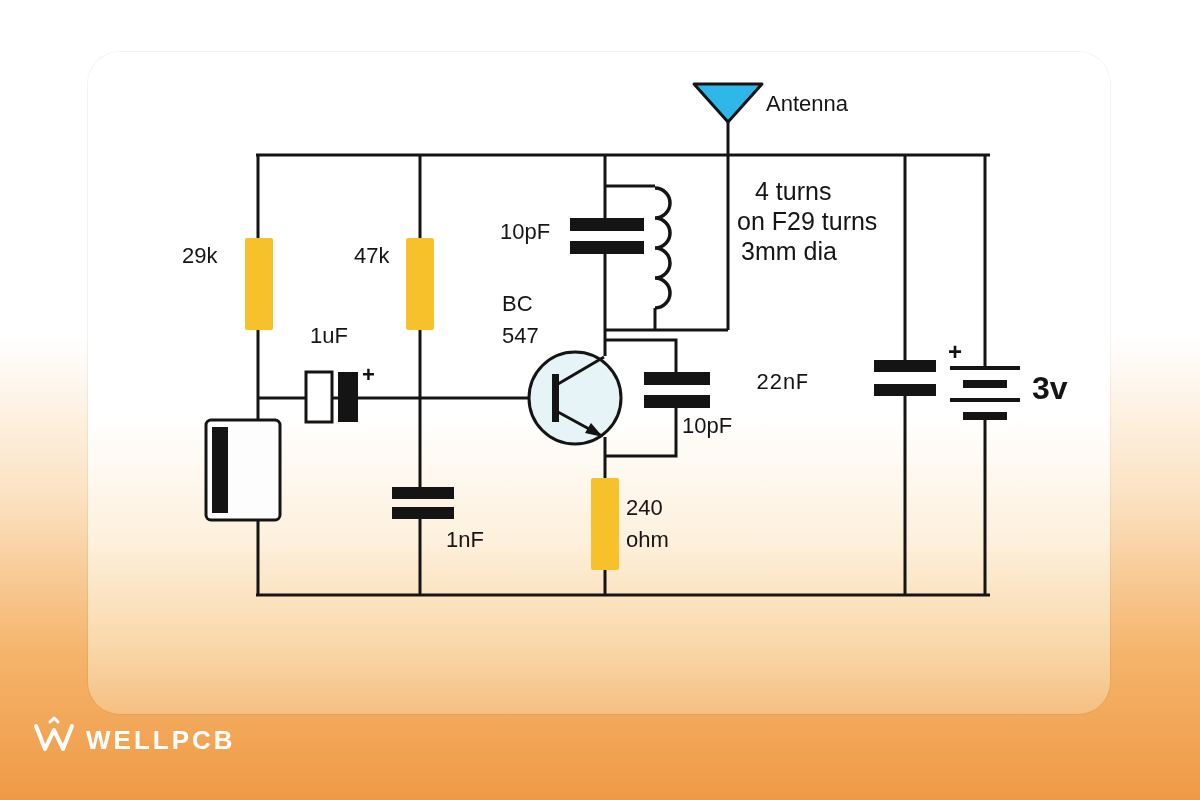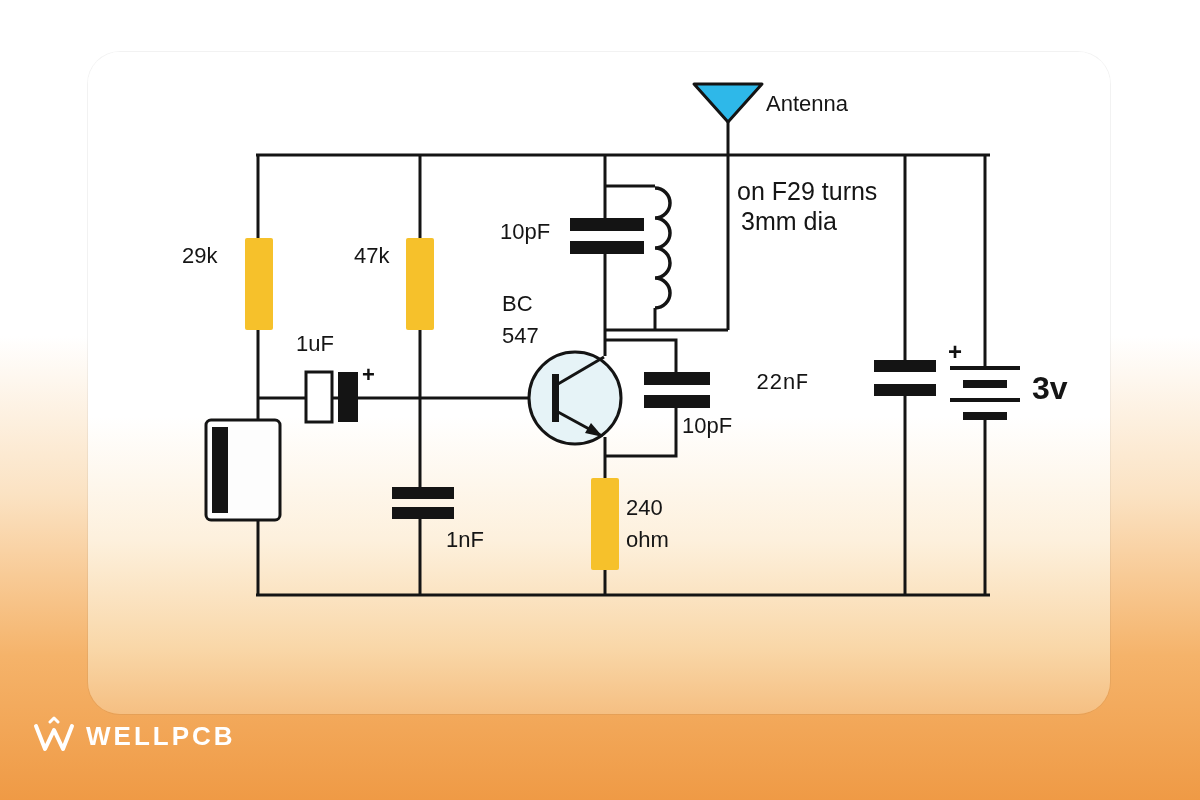--- a/index.html
+++ b/index.html
@@ -11,21 +11,21 @@
   .card{
     position:absolute;left:88px;top:52px;width:1022px;height:662px;border-radius:32px;
     background:linear-gradient(180deg,#ffffff 0%,#ffffff 55%,#fdf0dc 74%,#f9d7a8 90%,#f5bf82 100%);
     box-shadow:0 0 0 1px rgba(0,0,0,0.05);
   }
   svg.schematic{position:absolute;left:0;top:0;width:1200px;height:800px;}
   .lbl{position:absolute;color:#151515;font-size:22px;line-height:32px;white-space:nowrap;}
   .lbl.small{font-size:25px;line-height:30px;}
   .plus{position:absolute;color:#111;font-weight:bold;}
   .v3{font-size:32px;font-weight:bold;}
-  .logo{position:absolute;left:32px;top:716px;display:flex;align-items:center;gap:10px;}
+  .logo{position:absolute;left:32px;top:716px;display:flex;align-items:flex-end;gap:10px;}
   .logo-text{color:#ffffff;font-size:26px;font-weight:bold;letter-spacing:3px;}
 </style>
 </head>
 <body>
 
 <div class="canvas">
   <div class="card"></div>
 
   <svg class="schematic" viewBox="0 0 1200 800">
     <g stroke="#141414" stroke-width="3" fill="none">
@@ -77,21 +77,21 @@
     <rect x="552" y="374" width="7" height="48" fill="#141414"></rect>
     <path d="M558,384 L604,357" stroke="#141414" stroke-width="3" fill="none"></path>
     <path d="M558,412 L602,436" stroke="#141414" stroke-width="3" fill="none"></path>
     <polygon points="603,437 585,433 591,423" fill="#141414"></polygon>
 
     <polygon points="694,84 762,84 728,122" fill="#2EB8E9" stroke="#141414" stroke-width="3" stroke-linejoin="round"></polygon>
   </svg>
 
   <div class="lbl" style="left:182px;top:240px;">29k</div>
   <div class="lbl" style="left:354px;top:240px;">47k</div>
-  <div class="lbl" style="left:296px;top:320px;margin-top:8px;">1uF</div>
+  <div class="lbl" style="left:310px;top:320px;">1uF</div>
   <div class="plus" style="left:362px;top:362px;font-size:22px;">+</div>
 
 
   <div class="lbl" style="left:502px;top:288px;">
     <div>BC</div>
     <div>547</div>
   </div>
 
   <div class="lbl" style="left:500px;top:216px;">10pF</div>
   <div class="lbl" style="left:682px;top:410px;">10pF</div>
@@ -103,20 +103,21 @@
   </div>
 
   <div class="lbl" style="left:756px;top:368px;font-family:Liberation Mono, monospace;">22nF</div>
 
   <div class="plus" style="left:948px;top:338px;font-size:24px;">+</div>
   <div class="lbl v3" style="left:1032px;top:372px;">3v</div>
 
   <div class="lbl" style="left:766px;top:88px;">Antenna</div>
 
   <div class="lbl small" style="left:737px;top:176px;">
+    <div style="padding-left:18px;">4 turns</div>
     <div>on F29 turns</div>
     <div style="padding-left:4px;">3mm dia</div>
   </div>
 
   <div class="logo">
     <svg width="44" height="40" viewBox="0 0 44 40">
       <path d="M4,10 L13,33 L22,14 L31,33 L40,10" fill="none" stroke="#ffffff" stroke-width="4" stroke-linecap="round" stroke-linejoin="round"></path>
       <path d="M18,6 L22,2 L26,6" fill="none" stroke="#ffffff" stroke-width="3" stroke-linecap="round" stroke-linejoin="round"></path>
     </svg>
     <span class="logo-text">WELLPCB</span>

